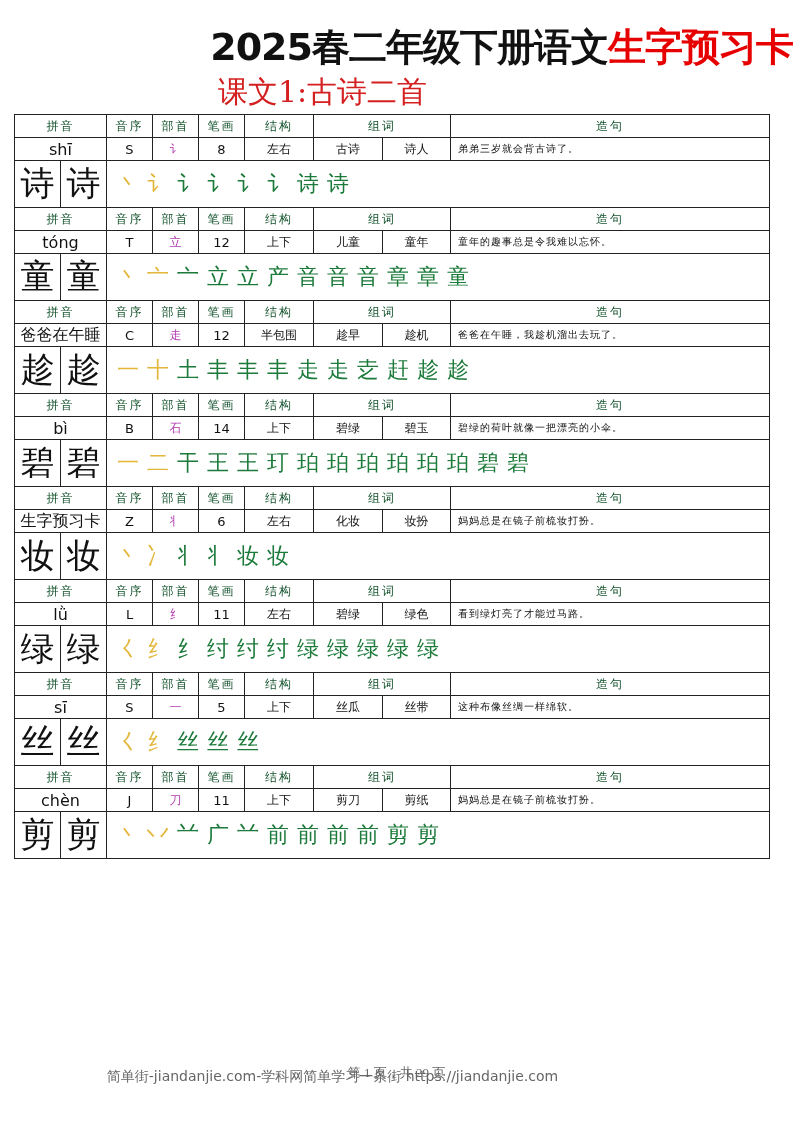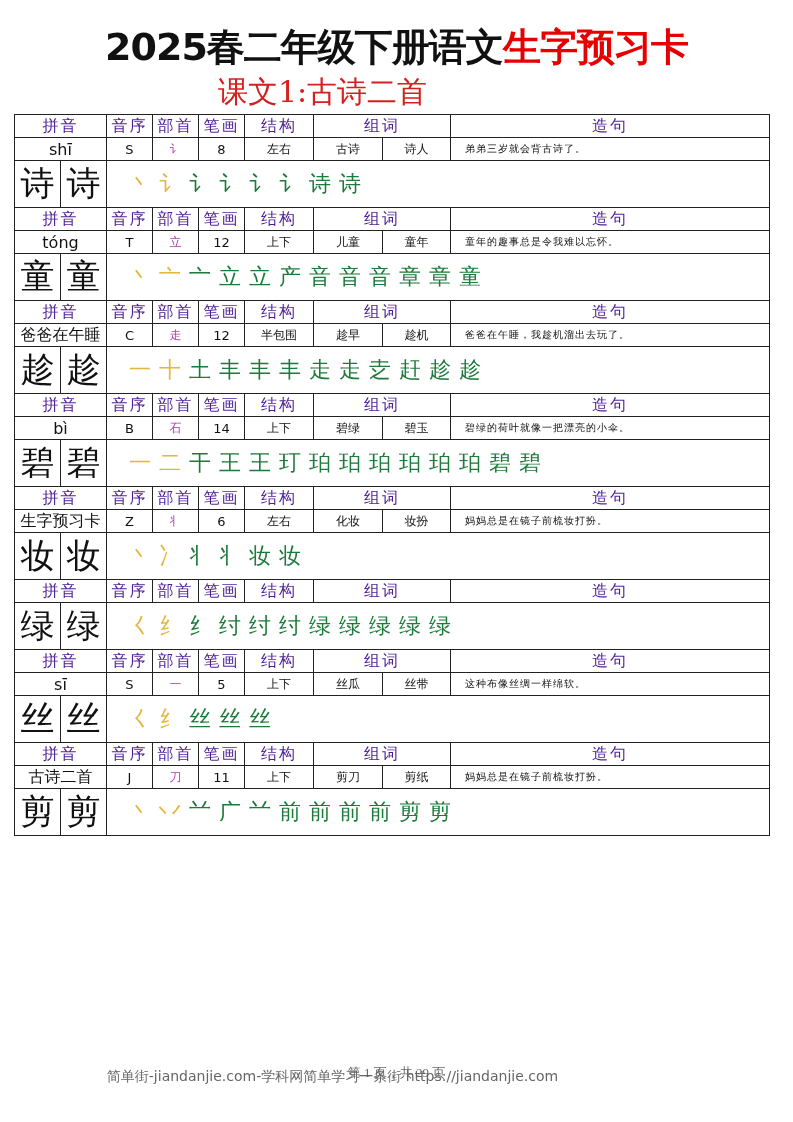--- a/index.html
+++ b/index.html
@@ -2,50 +2,50 @@
 <html><head>
 <meta charset="utf-8">
 <style>
   html, body { margin: 0; padding: 0; }
   body {
     width: 793px; height: 1122px; background: #ffffff; position: relative;
     font-family: "DejaVu Serif", "Liberation Serif", serif; color: #000;
     overflow: hidden;
   }
   .title {
-    position: absolute; top: 22px; left: 0; width: 793px; text-align: center;
+    position: absolute; top: 22px; left: 0; width: 793px; text-align: right;
     font-family: "DejaVu Sans", sans-serif; font-weight: bold; font-size: 38px;
     letter-spacing: -1px; line-height: 50px;
   }
   .title .black { color: #111; }
   .title .red { color: #e60000; }
   .subtitle {
     position: absolute; top: 72px; left: 0; width: 645px; text-align: center;
     font-family: "DejaVu Serif", serif; color: #d42020; font-size: 30px; line-height: 40px;
   }
   .sheet {
     position: absolute; left: 14px; top: 114px; width: 755px;
     border-collapse: collapse; table-layout: fixed;
   }
   .sheet td {
     border: 1px solid #222; padding: 0; text-align: center; vertical-align: middle;
     overflow: hidden; white-space: nowrap;
   }
-  .hdr td { height: 22px; color: #4c1d95; font-size: 16px; letter-spacing: 2px; }
+  .hdr td { height: 22px; color: #14532d; font-size: 12px; letter-spacing: 2px; }
   .dat td { height: 22px; font-size: 12px; color: #111; }
   .dat td.py { font-family: "DejaVu Sans", sans-serif; font-size: 16px; }
   .dat td.ord { font-family: "DejaVu Sans", sans-serif; font-size: 13px; }
   .dat td.rad { color: #b03ab0; font-size: 12px; }
   .dat td.num { font-family: "DejaVu Sans", sans-serif; font-size: 13px; }
-  .dat td.sent { text-align: left; padding-left: 14px; font-size: 10px; letter-spacing: 1px; }
+  .dat td.sent { text-align: left; padding-left: 7px; font-size: 10px; letter-spacing: 1px; }
   .chr td { height: 45px; }
   .chr td.big {
     font-size: 34px; font-family: "DejaVu Serif", serif; color: #111;
   }
-  .chr td.strokes { text-align: left; padding-left: 18px; }
+  .chr td.strokes { text-align: left; padding-left: 6px; }
   .stroke {
     display: inline-block; width: 30px; text-align: center; font-size: 22px;
     color: #1c7a3a; font-family: "DejaVu Serif", serif;
   }
   .stroke.first { color: #e3b73c; }
   .footer {
     position: absolute; top: 1068px; left: 0; width: 665px; text-align: center;
     font-family: "DejaVu Sans", sans-serif; font-size: 14px; color: #666;
   }
   .pageno {
@@ -201,20 +201,30 @@
 
   <tr class="hdr">
     <td colspan="2">拼音</td>
     <td>音序</td>
     <td>部首</td>
     <td>笔画</td>
     <td>结构</td>
     <td colspan="2">组词</td>
     <td>造句</td>
   </tr>
+  <tr class="dat">
+    <td colspan="2" class="py">lǜ</td>
+    <td class="ord">L</td>
+    <td class="rad">纟</td>
+    <td class="num">11</td>
+    <td>左右</td>
+    <td>碧绿</td>
+    <td>绿色</td>
+    <td class="sent">看到绿灯亮了才能过马路。</td>
+  </tr>
   <tr class="chr">
     <td class="big">绿</td>
     <td class="big">绿</td>
     <td colspan="7" class="strokes"><span class="stroke first">㇛</span><span class="stroke first">纟</span><span class="stroke">纟</span><span class="stroke">纣</span><span class="stroke">纣</span><span class="stroke">纣</span><span class="stroke">绿</span><span class="stroke">绿</span><span class="stroke">绿</span><span class="stroke">绿</span><span class="stroke">绿</span></td>
   </tr>
 
   <tr class="hdr">
     <td colspan="2">拼音</td>
     <td>音序</td>
     <td>部首</td>
@@ -242,21 +252,21 @@
   <tr class="hdr">
     <td colspan="2">拼音</td>
     <td>音序</td>
     <td>部首</td>
     <td>笔画</td>
     <td>结构</td>
     <td colspan="2">组词</td>
     <td>造句</td>
   </tr>
   <tr class="dat">
-    <td colspan="2" class="py">古诗二首</td>
+    <td colspan="2" class="py">chèn</td>
     <td class="ord">J</td>
     <td class="rad">刀</td>
     <td class="num">11</td>
     <td>上下</td>
     <td>剪刀</td>
     <td>剪纸</td>
     <td class="sent">妈妈总是在镜子前梳妆打扮。</td>
   </tr>
   <tr class="chr">
     <td class="big">剪</td>

